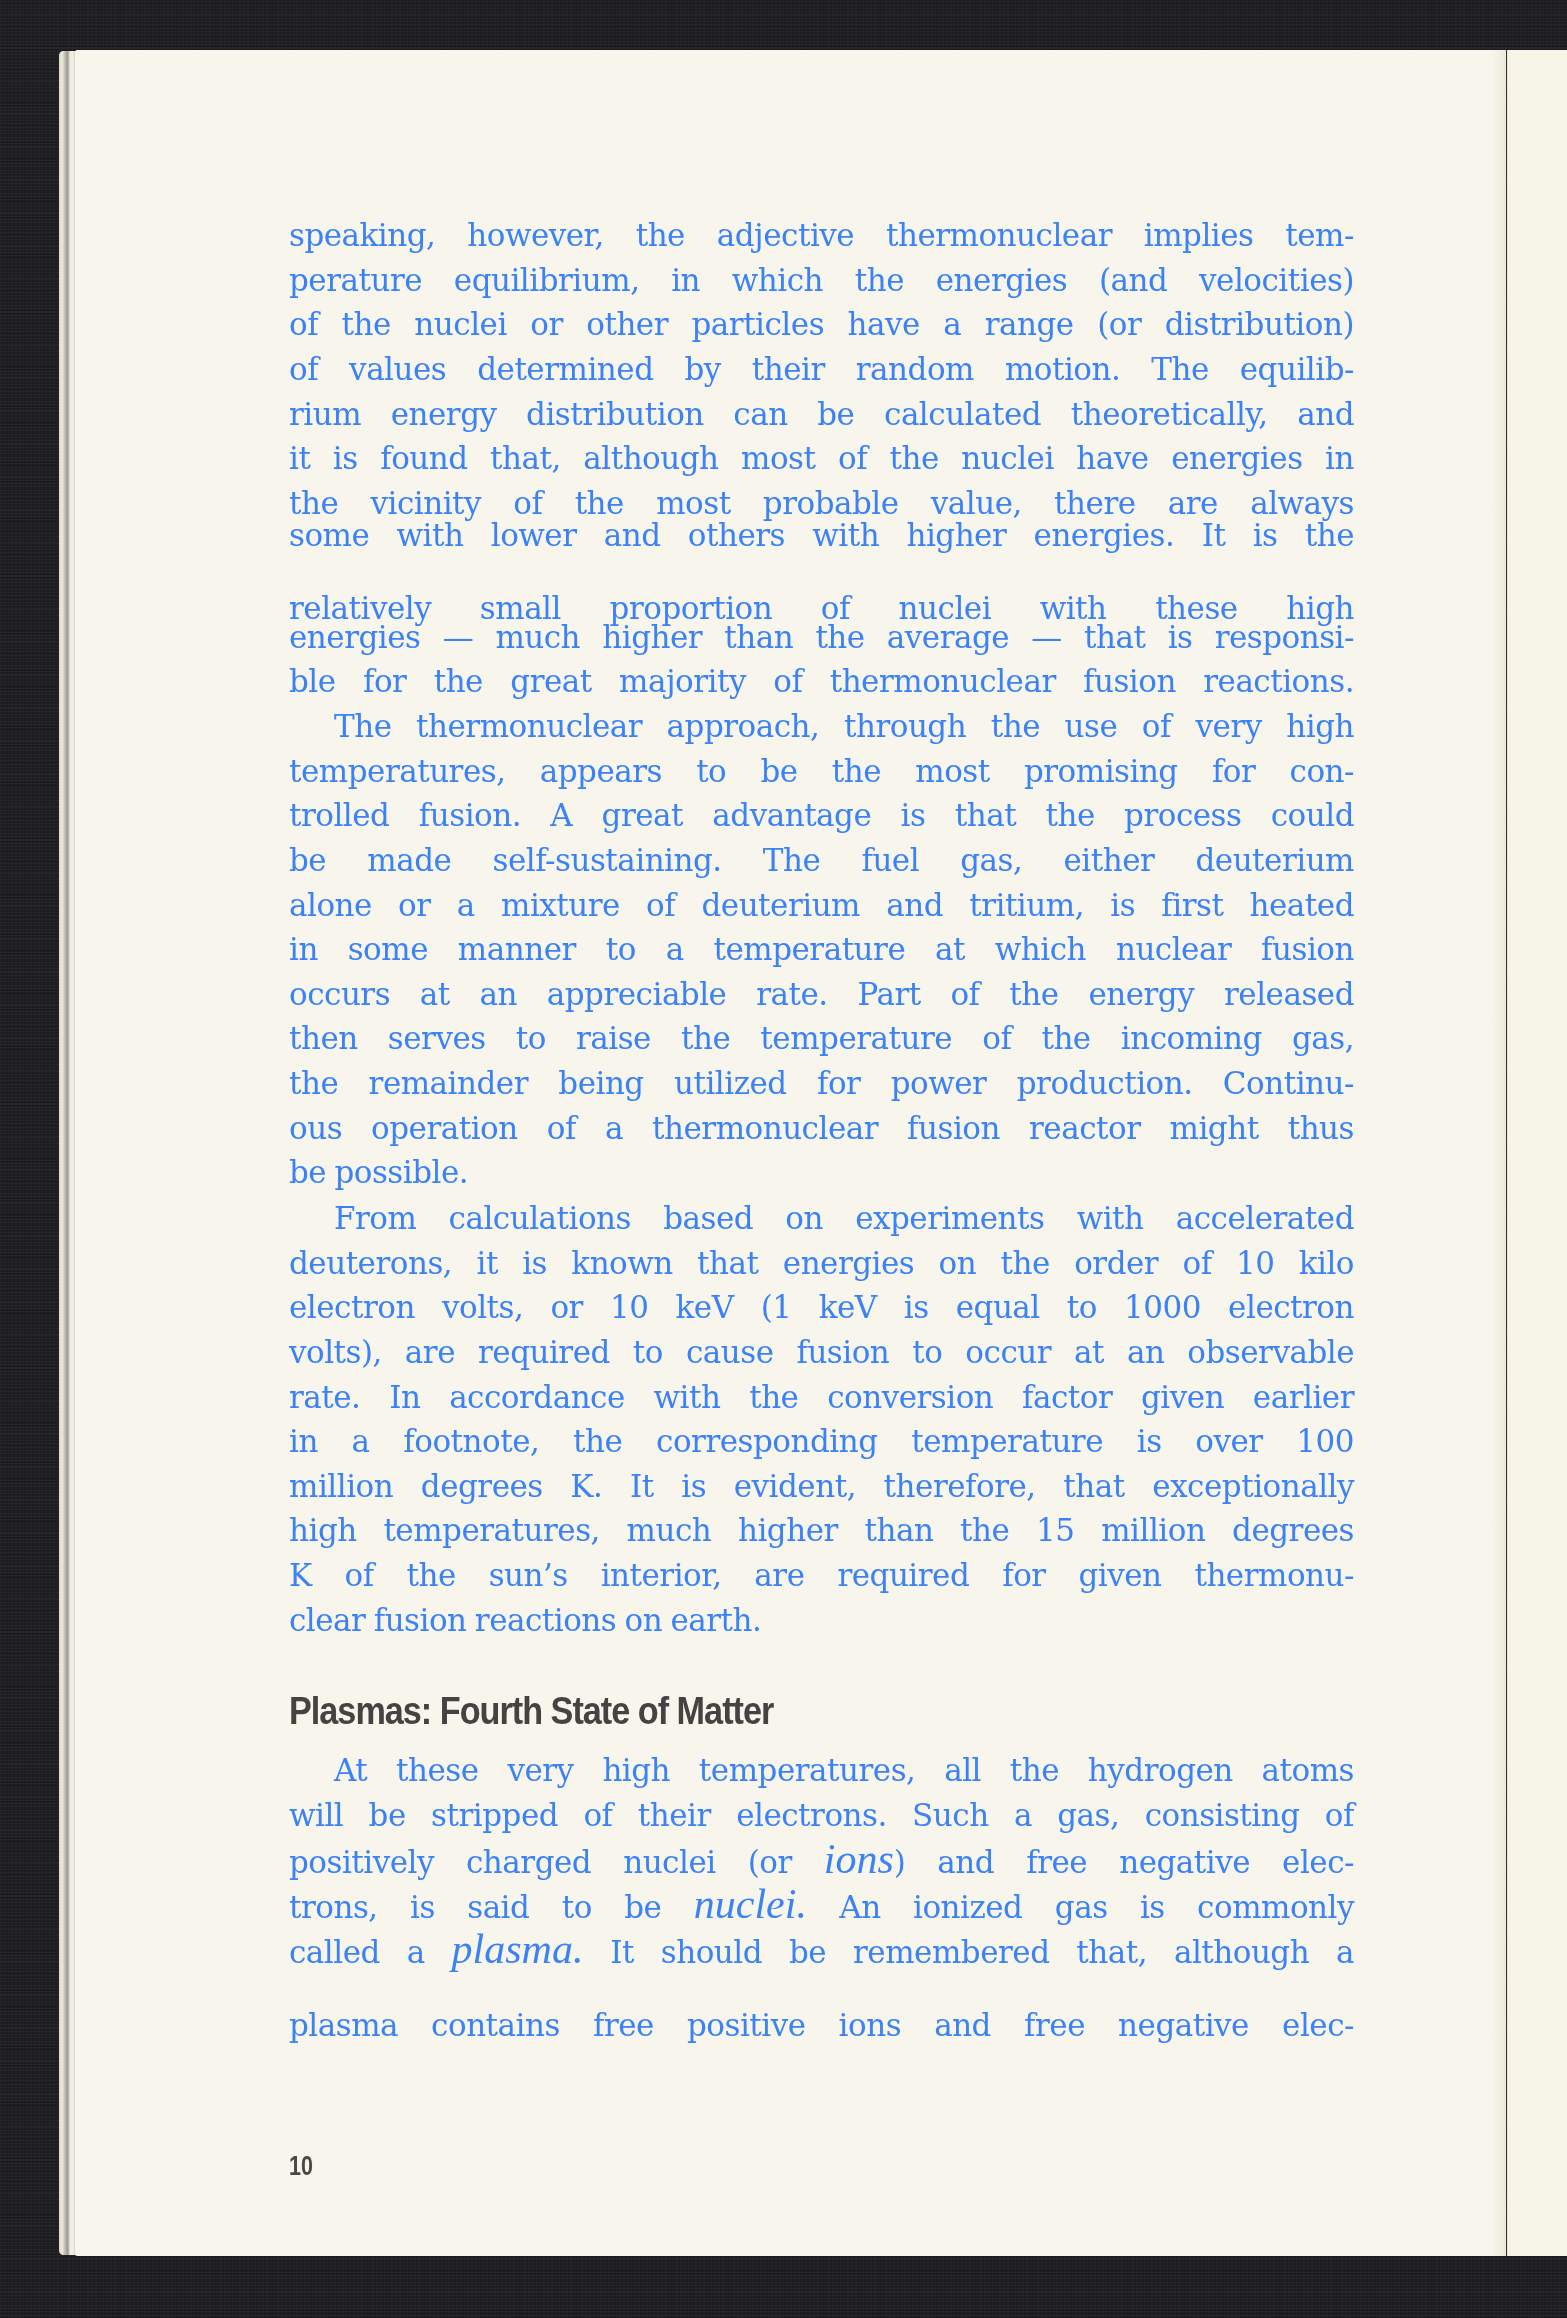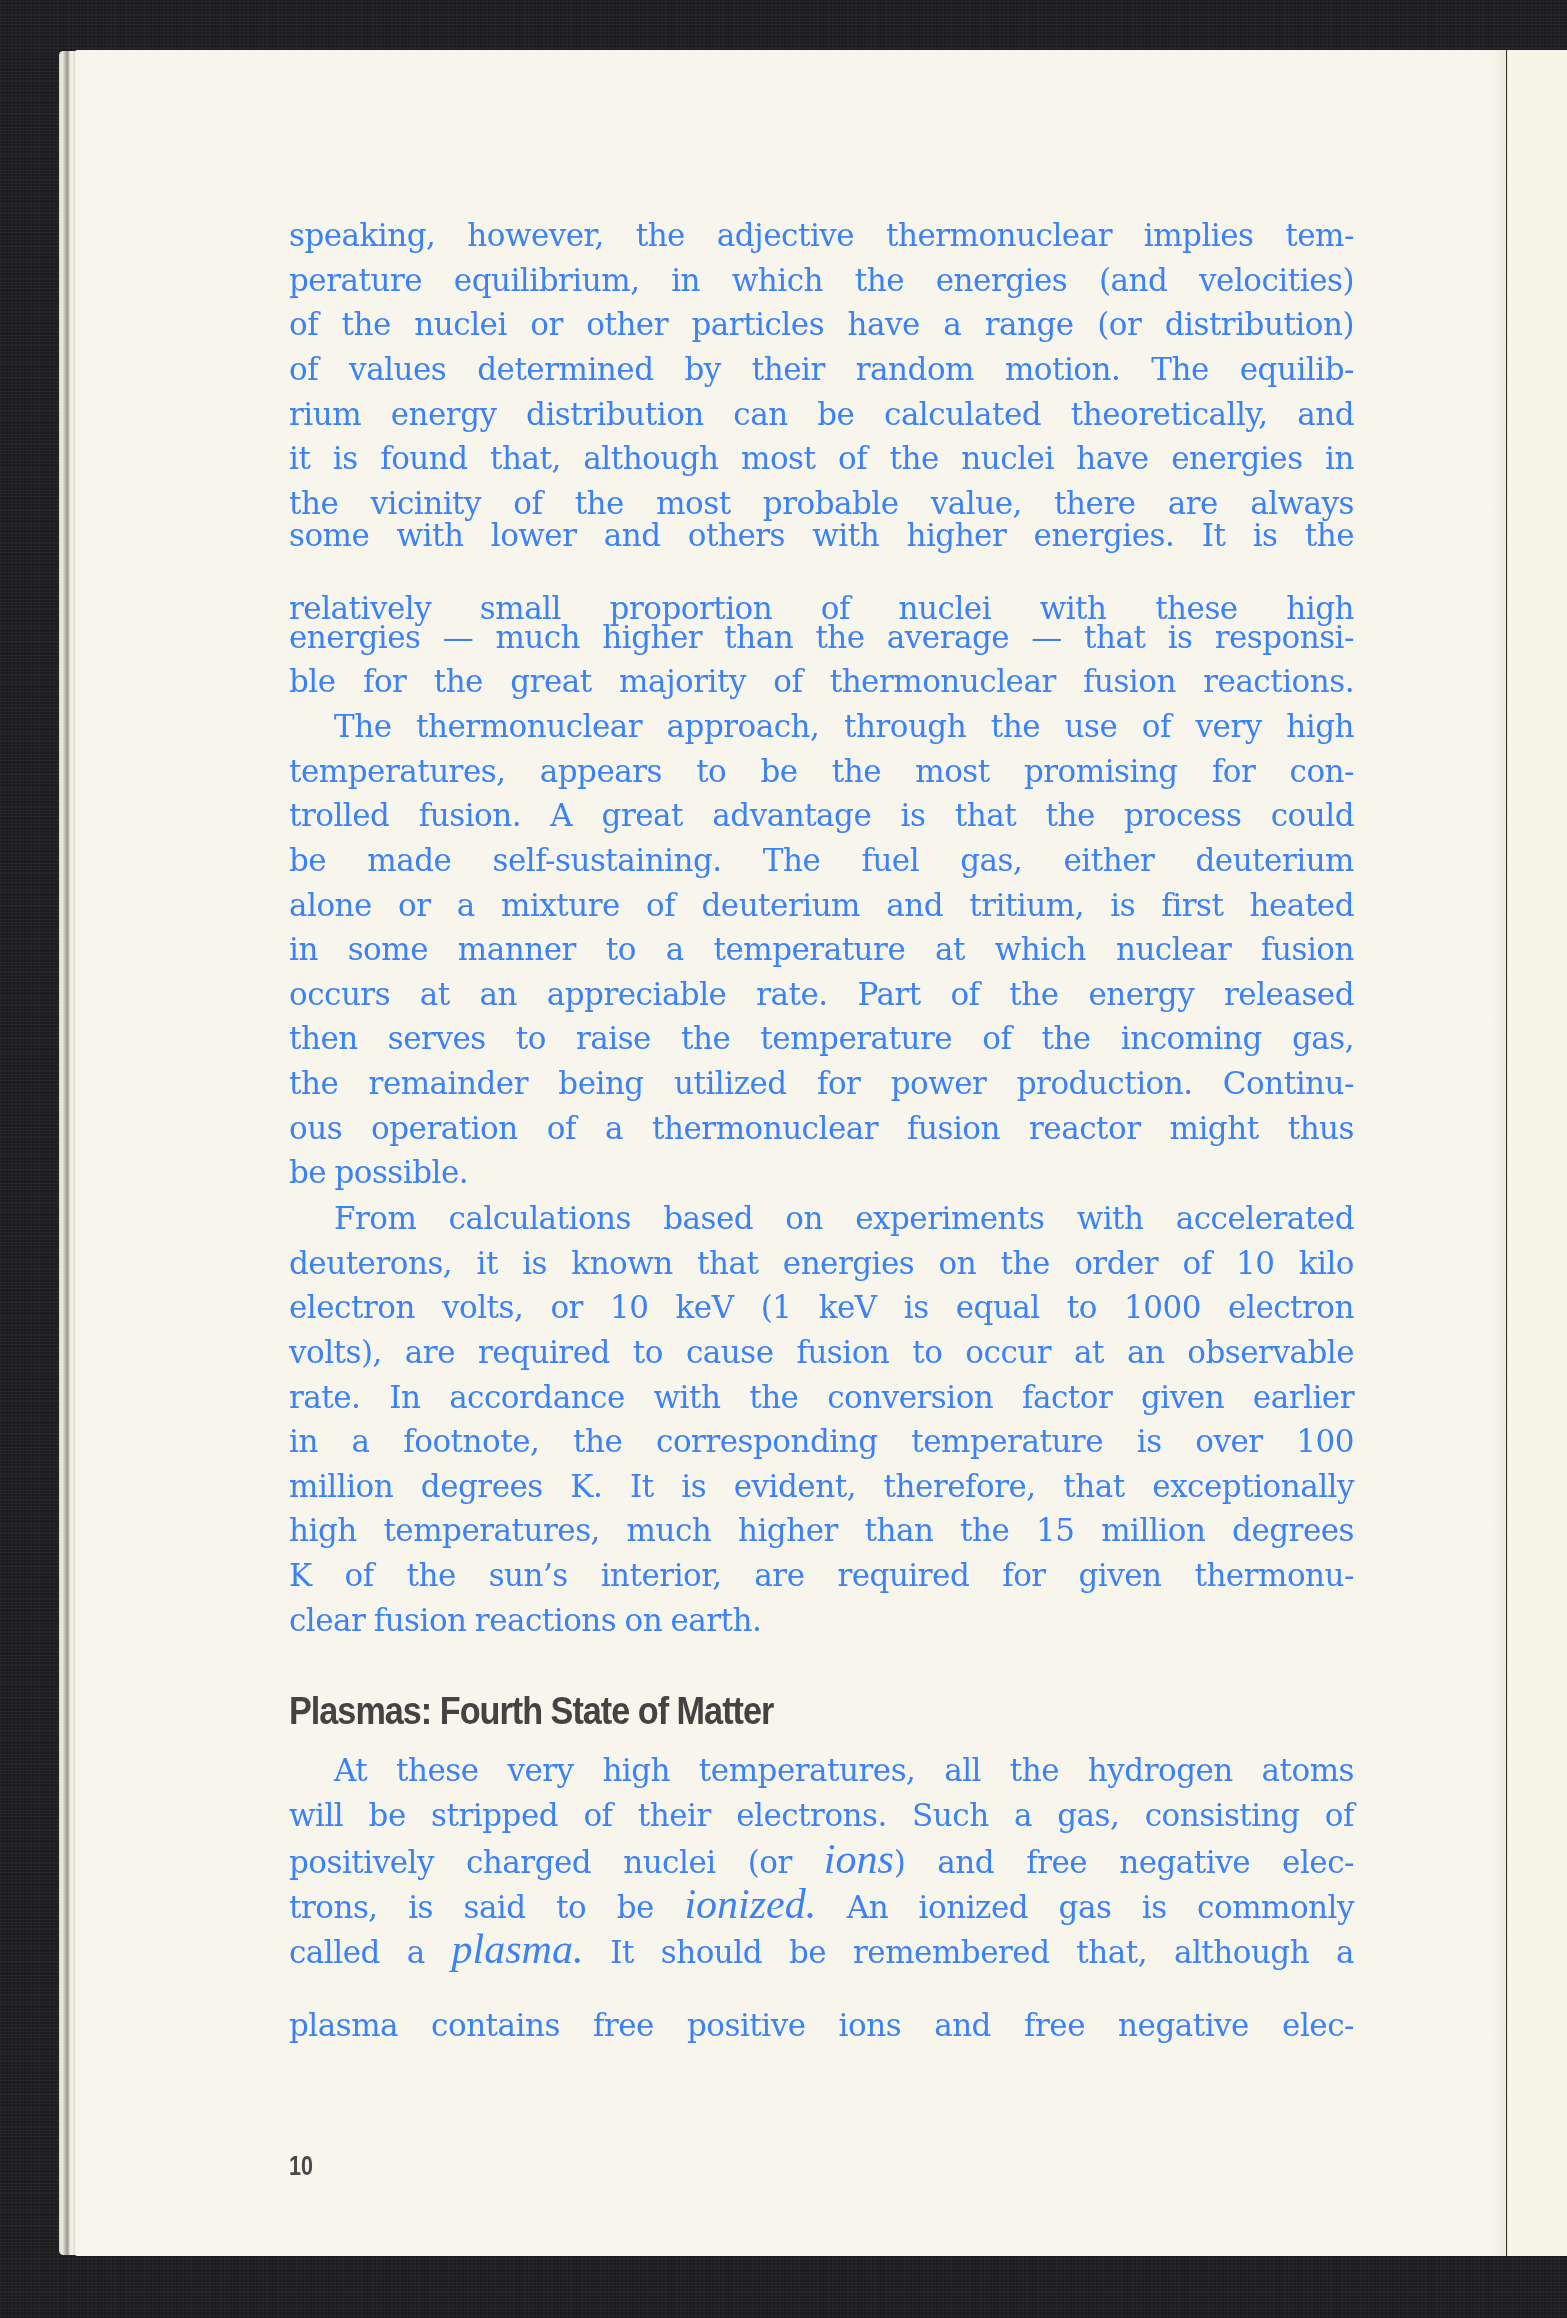--- a/index.html
+++ b/index.html
@@ -167,21 +167,21 @@
   <div class="line indent" style="top:0px;">
     <span>At these very high temperatures, all the hydrogen atoms</span>
   </div>
   <div class="line" style="top:45px;">
     <span>will be stripped of their electrons. Such a gas, consisting of</span>
   </div>
   <div class="line" style="top:89px;">
     <span>positively charged nuclei (or </span><em>ions</em><span>) and free negative elec-</span>
   </div>
   <div class="line" style="top:134px;">
-    <span>trons, is said to be </span><em>ionized.</em><span> An ionized gas is commonly</span>
+    <span>trons, is said to be </span><em>nuclei.</em><span> An ionized gas is commonly</span>
   </div>
   <div class="line" style="top:179px;">
     <span>called a </span><em>plasma.</em><span>  It should be remembered that, although a</span>
   </div>
   <div class="line" style="top:223px;margin-top:32px;">
     <span>plasma contains free positive ions and free negative elec-</span>
   </div>
 </div>
 
 <div class="page-number">10</div>

